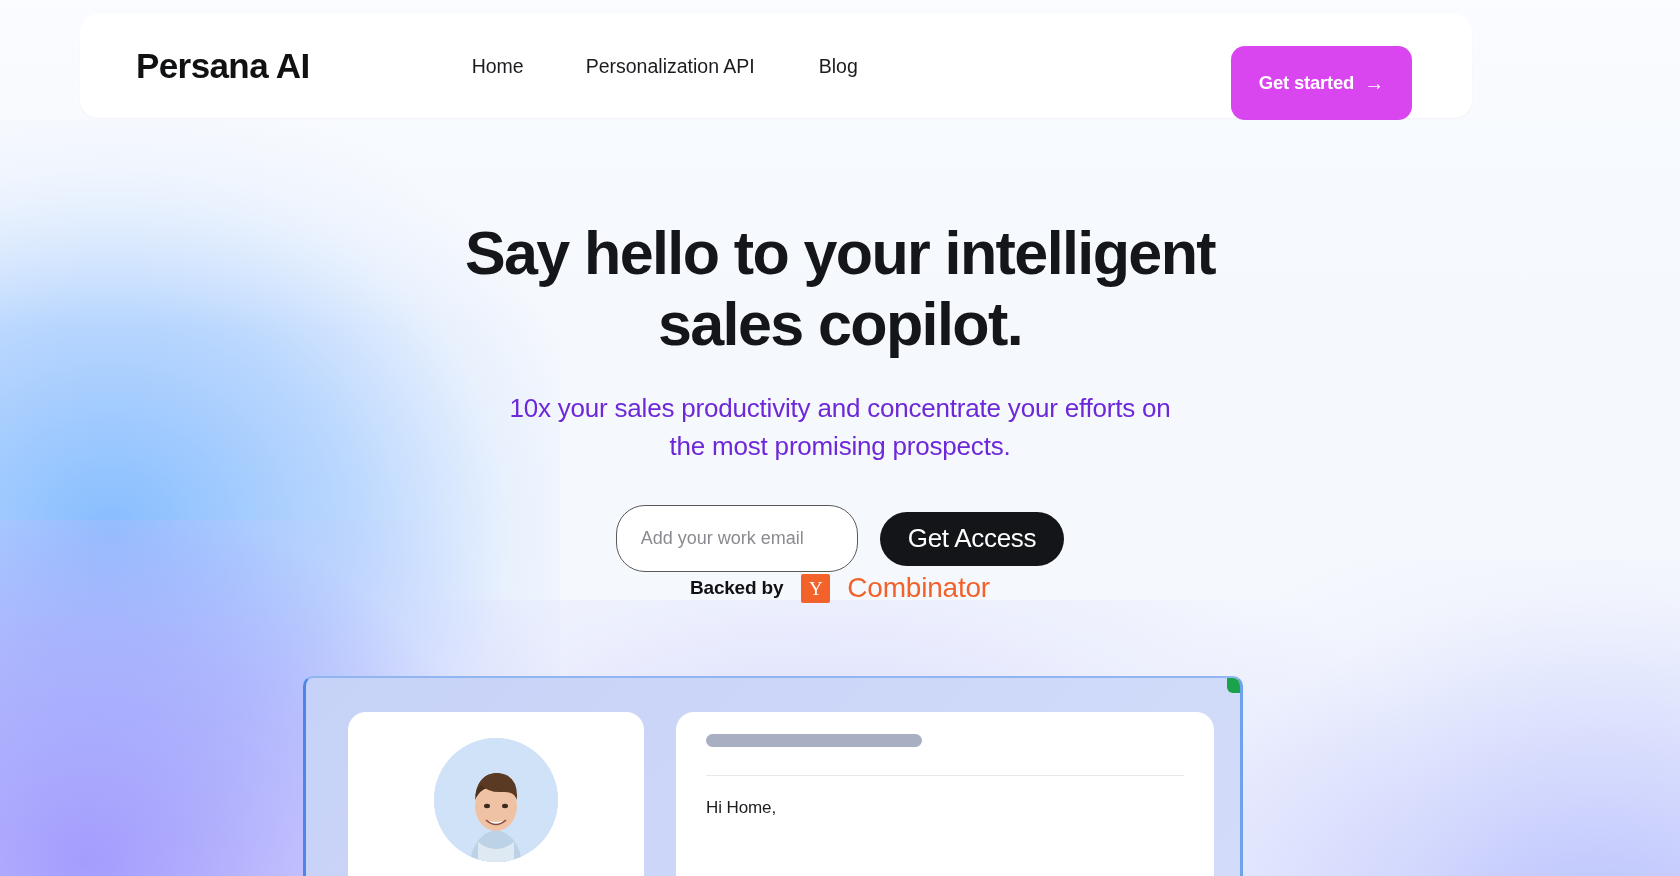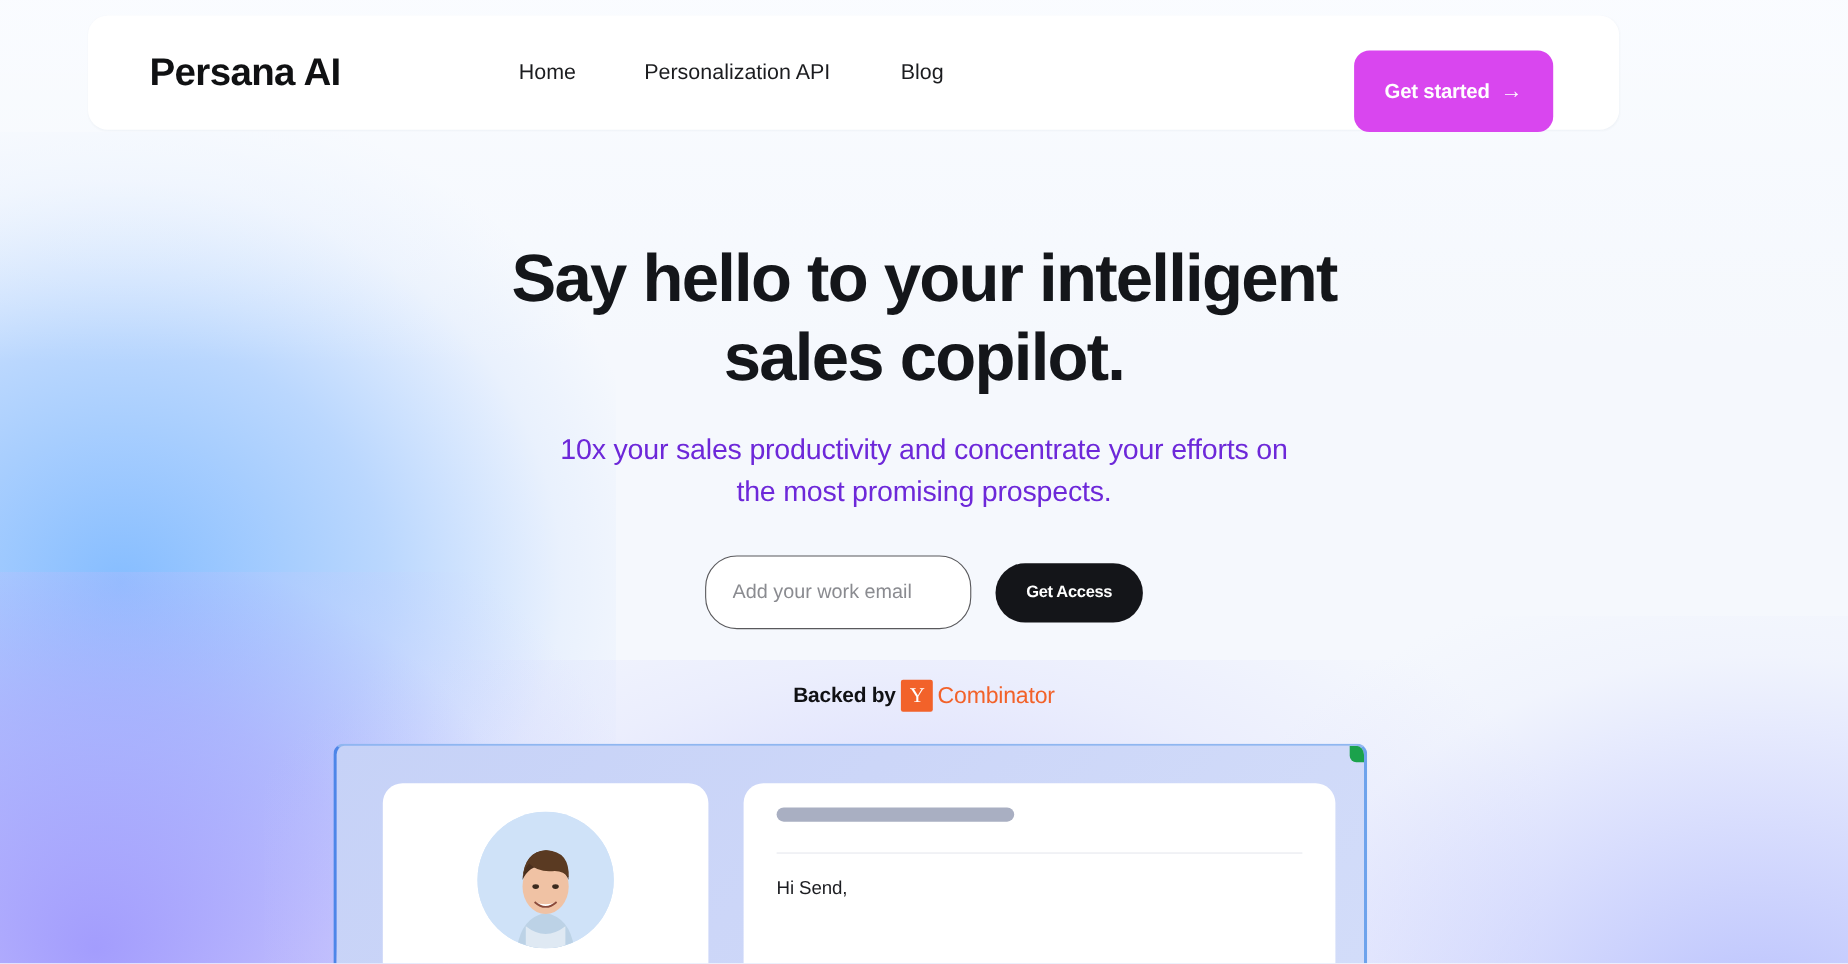--- a/index.html
+++ b/index.html
@@ -197,34 +197,33 @@
     font-size: 18px;
   }
   .get-access {
     height: 54px;
     padding: 0 28px;
     border: none;
     border-radius: 27px;
     background: #141519;
     color: #ffffff;
     font-family: "Liberation Sans", sans-serif;
-    font-size: 15px;
-    font-weight: 700;
+    font-size: 26px;
+    font-weight: 400;
     letter-spacing: -0.3px;
     cursor: pointer;
     white-space: nowrap;
   }
 
   
   .backed {
-    margin-top: 46px;
     display: flex;
     justify-content: center;
     align-items: center;
-    gap: 5px;
+    gap: 18px;
   }
   .backed-label {
     font-size: 19px;
     font-weight: 700;
     color: #101114;
     letter-spacing: -0.2px;
   }
   .yc-mark {
     width: 29px;
     height: 29px;
@@ -233,21 +232,21 @@
     border-radius: 2px;
     display: flex;
     align-items: center;
     justify-content: center;
     font-size: 19px;
     font-weight: 400;
     line-height: 1;
     font-family: "Liberation Serif", serif;
   }
   .yc-name {
-    font-size: 21px;
+    font-size: 28px;
     color: #f2622a;
     letter-spacing: -0.2px;
     margin-left: -1px;
   }
 
   
   .preview-wrap {
     position: absolute;
     left: 303px;
     top: 676px;
@@ -417,18 +416,18 @@
             <path d="M52 82 q10 9 20 0" stroke="#8a4a3a" stroke-width="1.6" fill="none"></path>
           </svg>
         </div>
       </div>
 
       <div class="message-card">
         <div class="msg-top">
           <div class="subject-bar"></div>
         </div>
         <div class="msg-divider"></div>
-        <div class="msg-body">Hi Send,</div>
+        <div class="msg-body">Hi Home,</div>
       </div>
 
     </div>
   </div>
 </div>
 
 </body></html>

